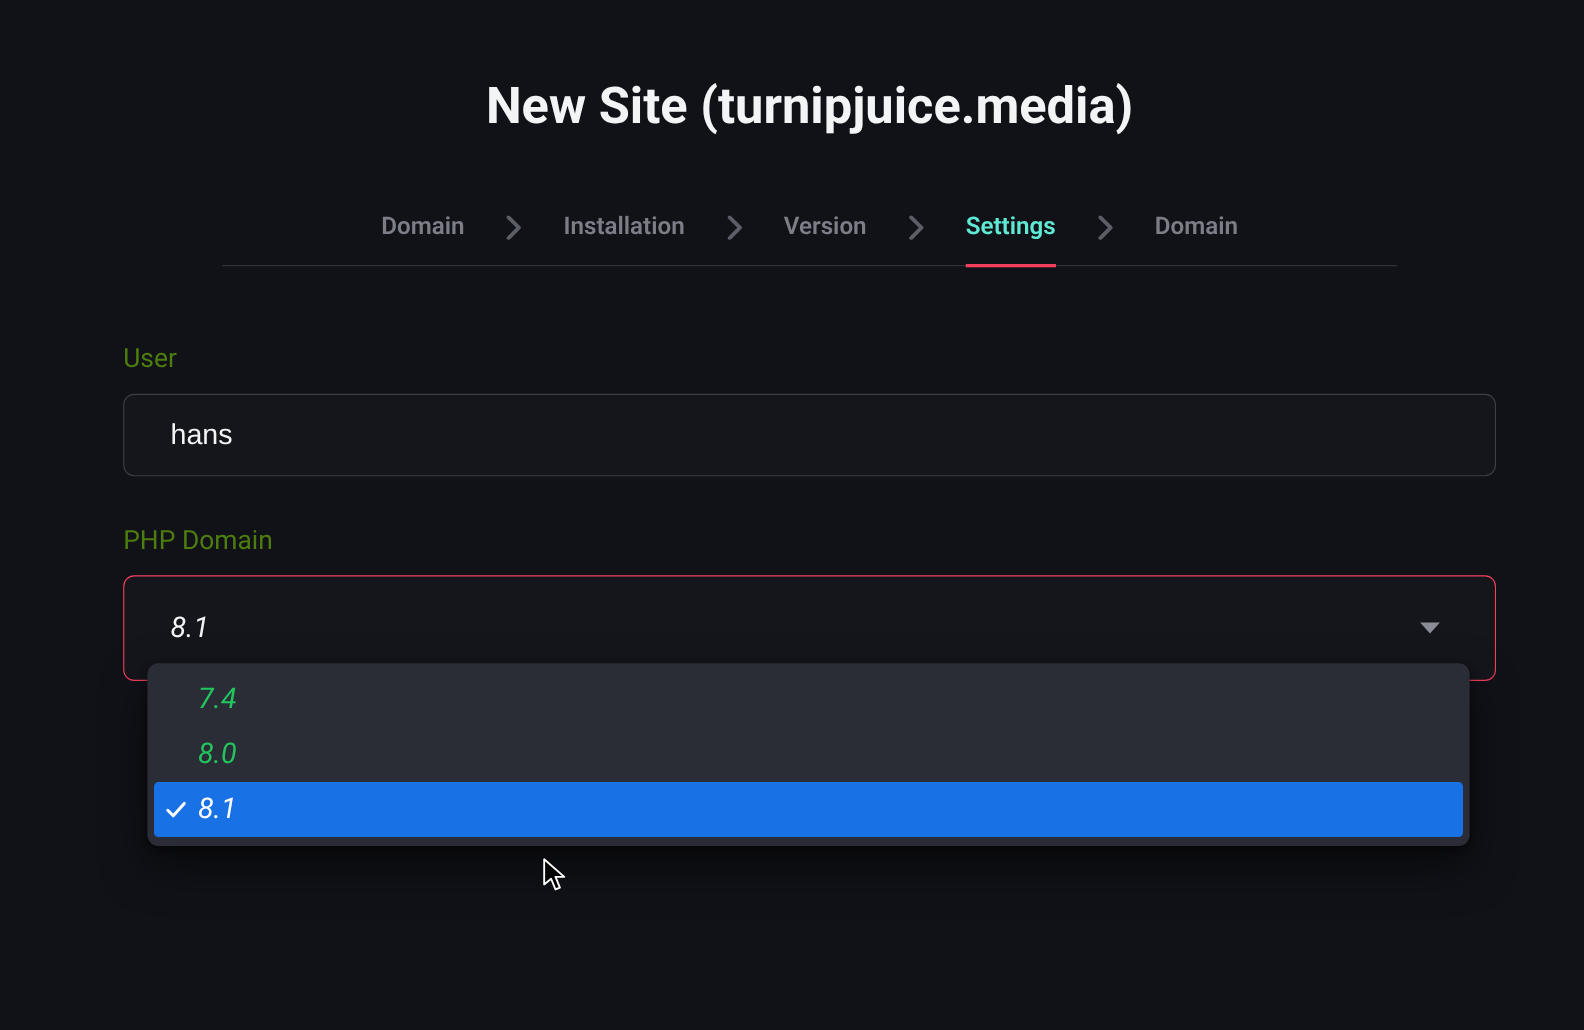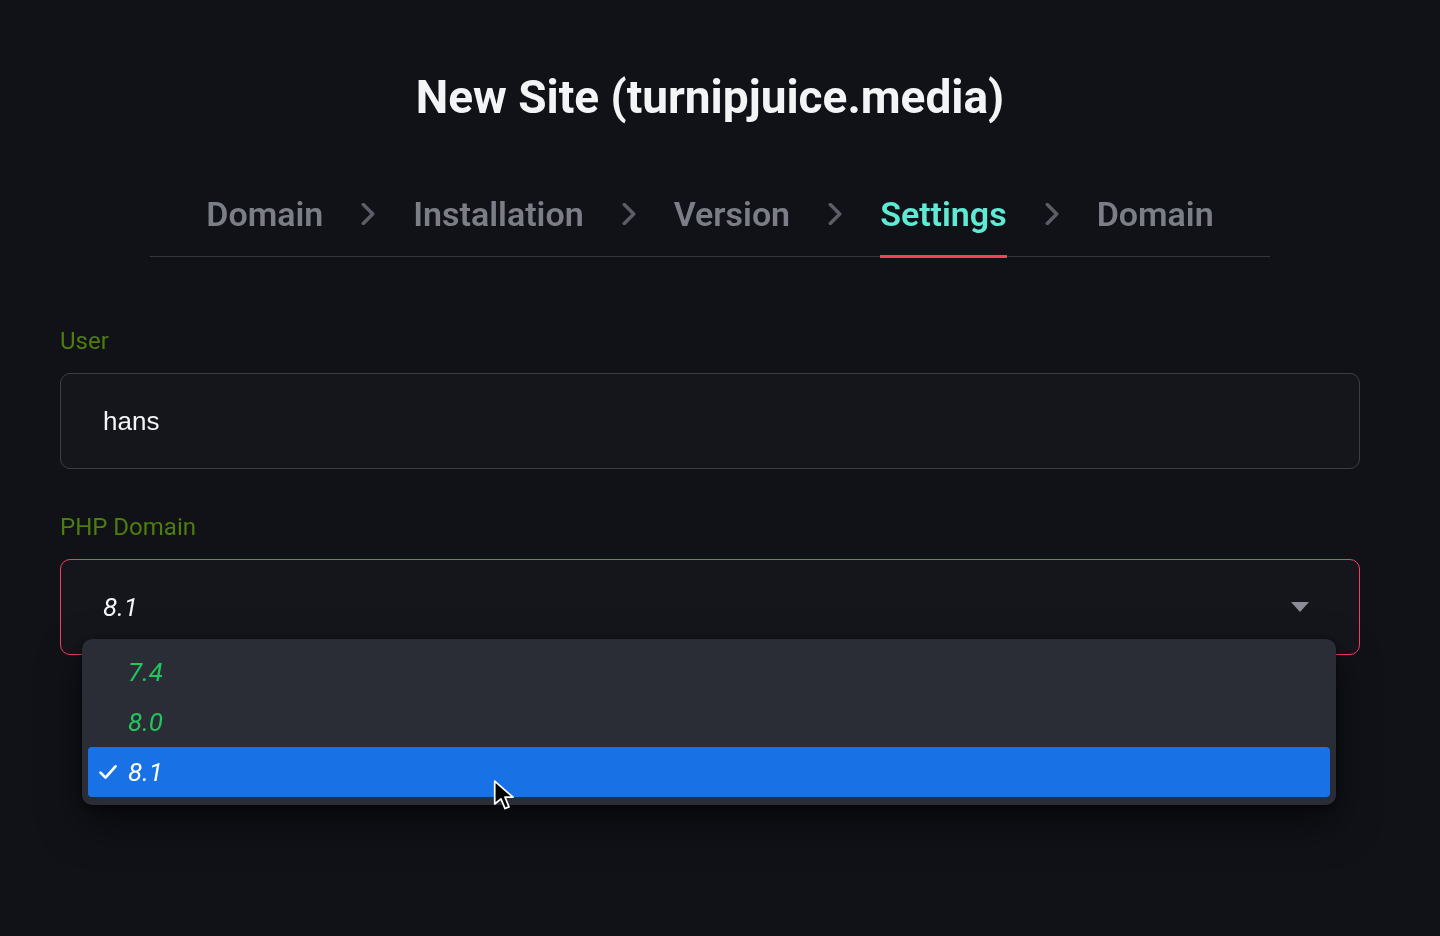--- a/index.html
+++ b/index.html
@@ -6,41 +6,41 @@
   html, body {
     width: 1440px;
     height: 936px;
     background: #111218;
     font-family: -apple-system, BlinkMacSystemFont, "Segoe UI", Roboto, "Helvetica Neue", Arial, sans-serif;
     color: #e5e7eb;
     overflow: hidden;
   }
   .container {
     width: 100%;
-    padding: 70px 80px 0 60px;
+    padding: 70px 80px 0 112px;
   }
   .page-title {
     text-align: center;
     font-size: 46px;
     font-weight: 700;
     color: #f3f4f6;
     margin-bottom: 70px;
   }
   .stepper {
     display: flex;
     align-items: center;
     justify-content: center;
     gap: 38px;
     border-bottom: 1px solid #35363d;
     padding: 0 0 22px 0;
     margin: 0 90px 70px 90px;
     position: relative;
   }
   .step {
-    font-size: 34px;
+    font-size: 22px;
     font-weight: 600;
     color: #7b7e87;
     cursor: pointer;
     position: relative;
   }
   .step.active {
     color: #5eead4;
   }
   .step.active::after {
     content: "";
@@ -61,21 +61,21 @@
   .form { padding: 0 0 0 0; }
   .field { margin-bottom: 44px; }
   .field-label {
     font-size: 24px;
     color: #4d7c0f;
     margin-bottom: 18px;
     display: block;
   }
   .input {
     width: 100%;
-    height: 96px;
+    height: 75px;
     background: #15161c;
     border: 1px solid #3c3e46;
     border-radius: 10px;
     color: #f3f4f6;
     font-size: 26px;
     padding: 0 42px;
     outline: none;
   }
   .select-wrapper { position: relative; font-style: italic; }
   .select {

